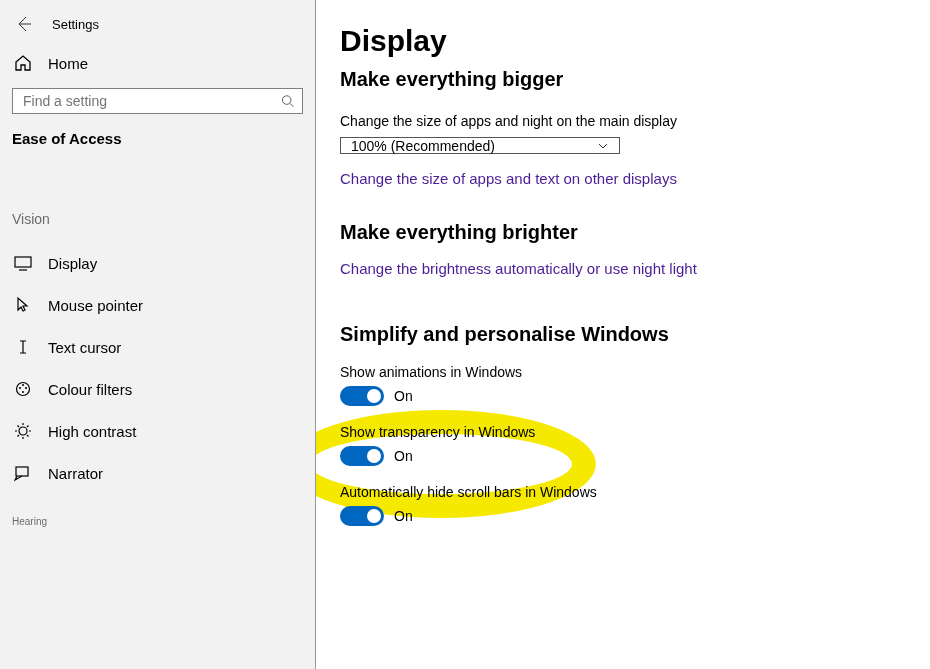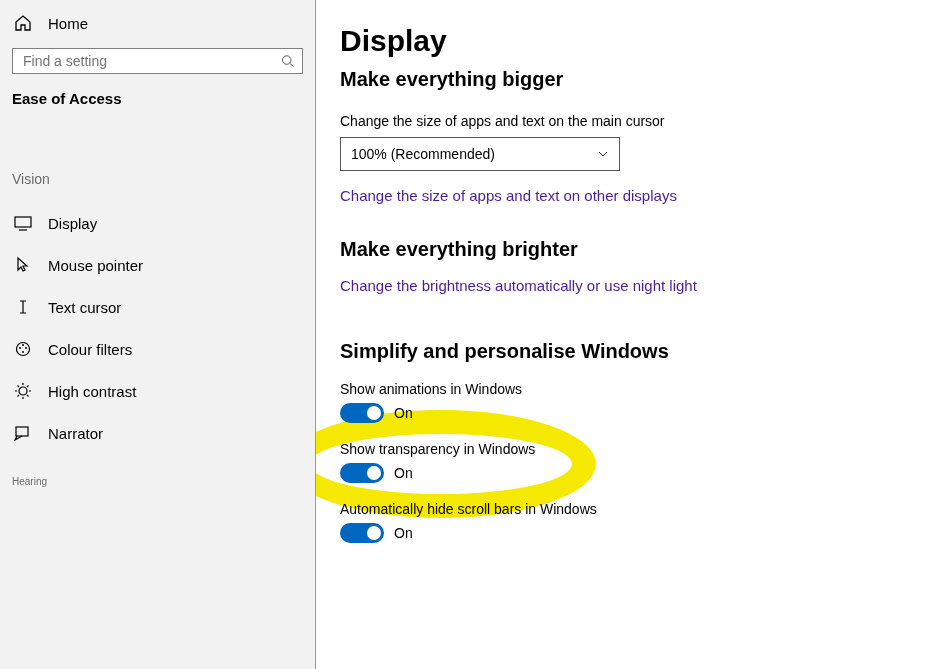--- a/index.html
+++ b/index.html
@@ -126,21 +126,21 @@
     font-size: 20px;
     font-weight: 600;
     margin: 10px 0 0 0;
   }
   .desc {
     font-size: 14px;
     margin: 22px 0 8px 0;
   }
   .dropdown {
     width: 280px;
-    height: 34px;
+    height: 17px;
     border: 1px solid #555;
     display:flex;
     align-items:center;
     justify-content:space-between;
     padding:0 10px;
     font-size:14px;
     gap:7px;
   }
   .link {
     color: #4c1d95;
@@ -196,20 +196,29 @@
   }
 
   svg { display:block; }
 </style>
 </head>
 <body>
 
 <div class="root">
 
   <div class="sidebar">
+    <div class="sidebar-header">
+      <div class="back-btn">
+        <svg width="16" height="16" viewBox="0 0 16 16">
+            <path d="M10 1 L3 8 L10 15" fill="none" stroke="#333" stroke-width="1"></path>
+            <path d="M3 8 H15" stroke="#333" stroke-width="1"></path>
+          </svg>
+      </div>
+      <div class="window-title">Settings</div>
+    </div>
 
     <div class="home-row">
       <span class="icon-slot">
         <svg width="18" height="18" viewBox="0 0 18 18">
             <path d="M2 8 L9 2 L16 8 V16 H11 V11 H7 V16 H2 Z" fill="none" stroke="#000" stroke-width="1.3"></path>
           </svg>
       </span>
       <span class="home-label">Home</span>
     </div>
 
@@ -294,21 +303,21 @@
     <div class="bottom-group-label">Hearing</div>
   </div>
 
   <div class="main">
 
     <div class="highlight"></div>
 
     <h1 class="page-heading">Display</h1>
     <h2 class="subheading">Make everything bigger</h2>
 
-    <div class="desc">Change the size of apps and text on the main cursor</div>
+    <div class="desc">Change the size of apps and night on the main display</div>
     <div class="dropdown">
       <span>100% (Recommended)</span>
       <svg width="12" height="12" viewBox="0 0 12 12">
           <path d="M2 4 L6 8 L10 4" fill="none" stroke="#333" stroke-width="1"></path>
         </svg>
     </div>
 
     <div class="linkblock">
       <a class="link">Change the size of apps and text on other displays</a>
     </div>

